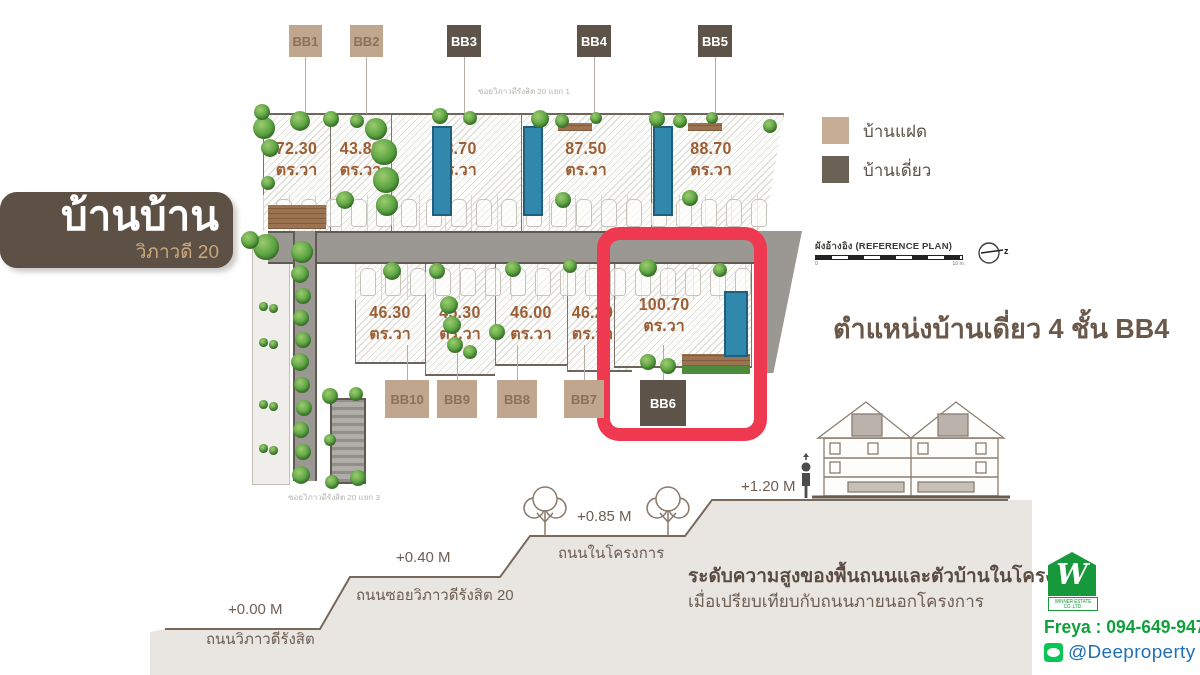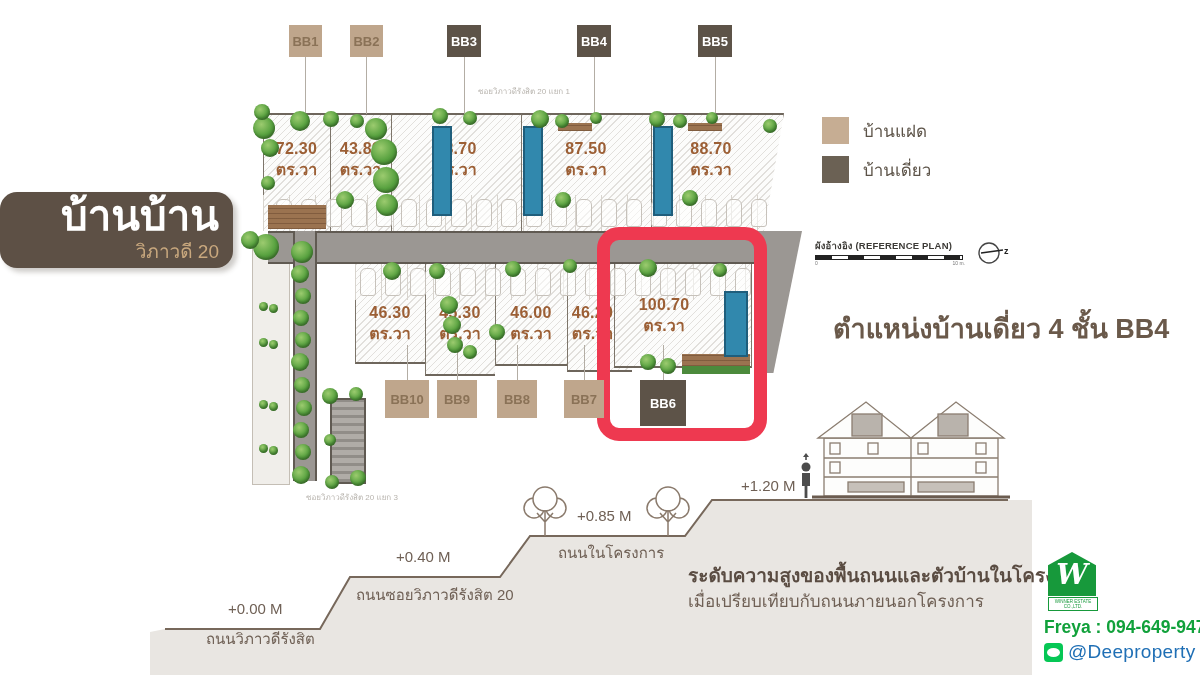--- a/index.html
+++ b/index.html
@@ -144,21 +144,21 @@
       <path d="M-4,105 H194" stroke="#6b5c50" stroke-width="3" fill="none"></path>
     </g>
   </svg>
 
   <div class="banner">
     <div class="t1">บ้านบ้าน</div>
     <div class="t2">วิภาวดี 20</div>
   </div>
 
   <div class="street-note" style="left:478px; top:85px;">ซอยวิภาวดีรังสิต 20 แยก 1</div>
-  <div class="street-note" style="left:306px; top:491px;">ซอยวิภาวดีรังสิต 20 แยก 3</div>
+  <div class="street-note" style="left:288px; top:491px;">ซอยวิภาวดีรังสิต 20 แยก 3</div>
 
   <div class="bb tan" style="left:289px; top:25px; width:33px; height:32px;">
       <span>BB1</span>
     </div>
   <div class="bb tan" style="left:350px; top:25px; width:33px; height:32px;">
       <span>BB2</span>
     </div>
   <div class="bb dark" style="left:447px; top:25px; width:34px; height:32px;">
       <span>BB3</span>
     </div>

